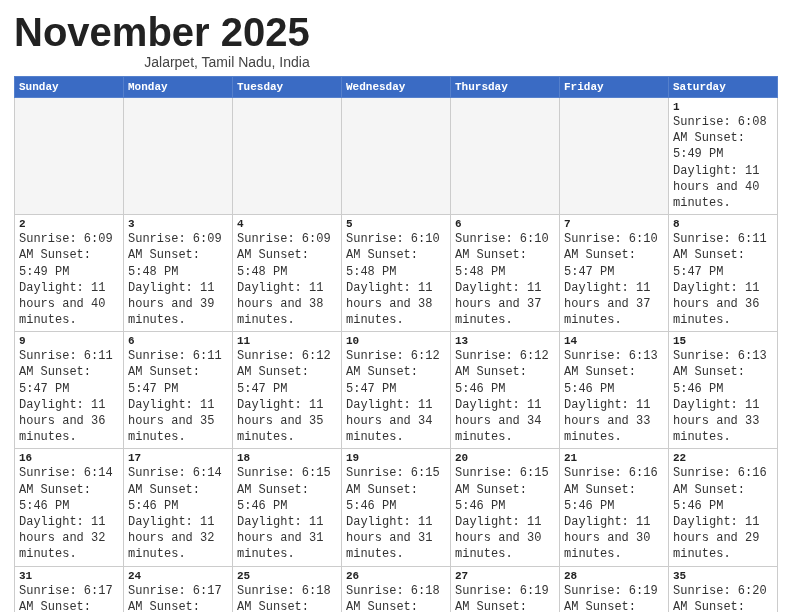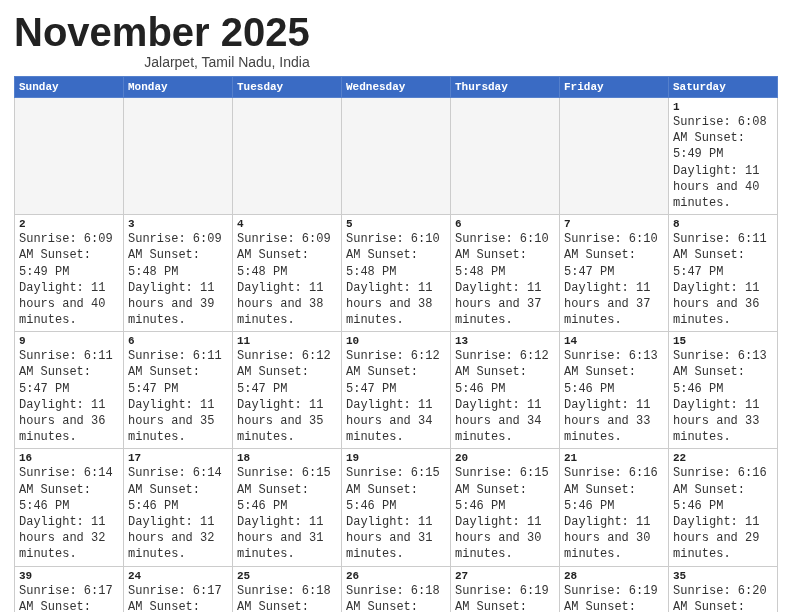--- a/index.html
+++ b/index.html
@@ -264,21 +264,21 @@
           </td>
           <td>
             <span class="day-num">22</span>
             <div class="cell-info">Sunrise: 6:16 AM
 Sunset: 5:46 PM
 Daylight: 11 hours and 29 minutes.</div>
           </td>
         </tr>
         <tr>
           <td>
-            <span class="day-num">39</span>
+            <span class="day-num">31</span>
             <div class="cell-info">Sunrise: 6:17 AM
 Sunset: 5:46 PM
 Daylight: 11 hours and 29 minutes.</div>
           </td>
           <td>
             <span class="day-num">24</span>
             <div class="cell-info">Sunrise: 6:17 AM
 Sunset: 5:46 PM
 Daylight: 11 hours and 28 minutes.</div>
           </td>

